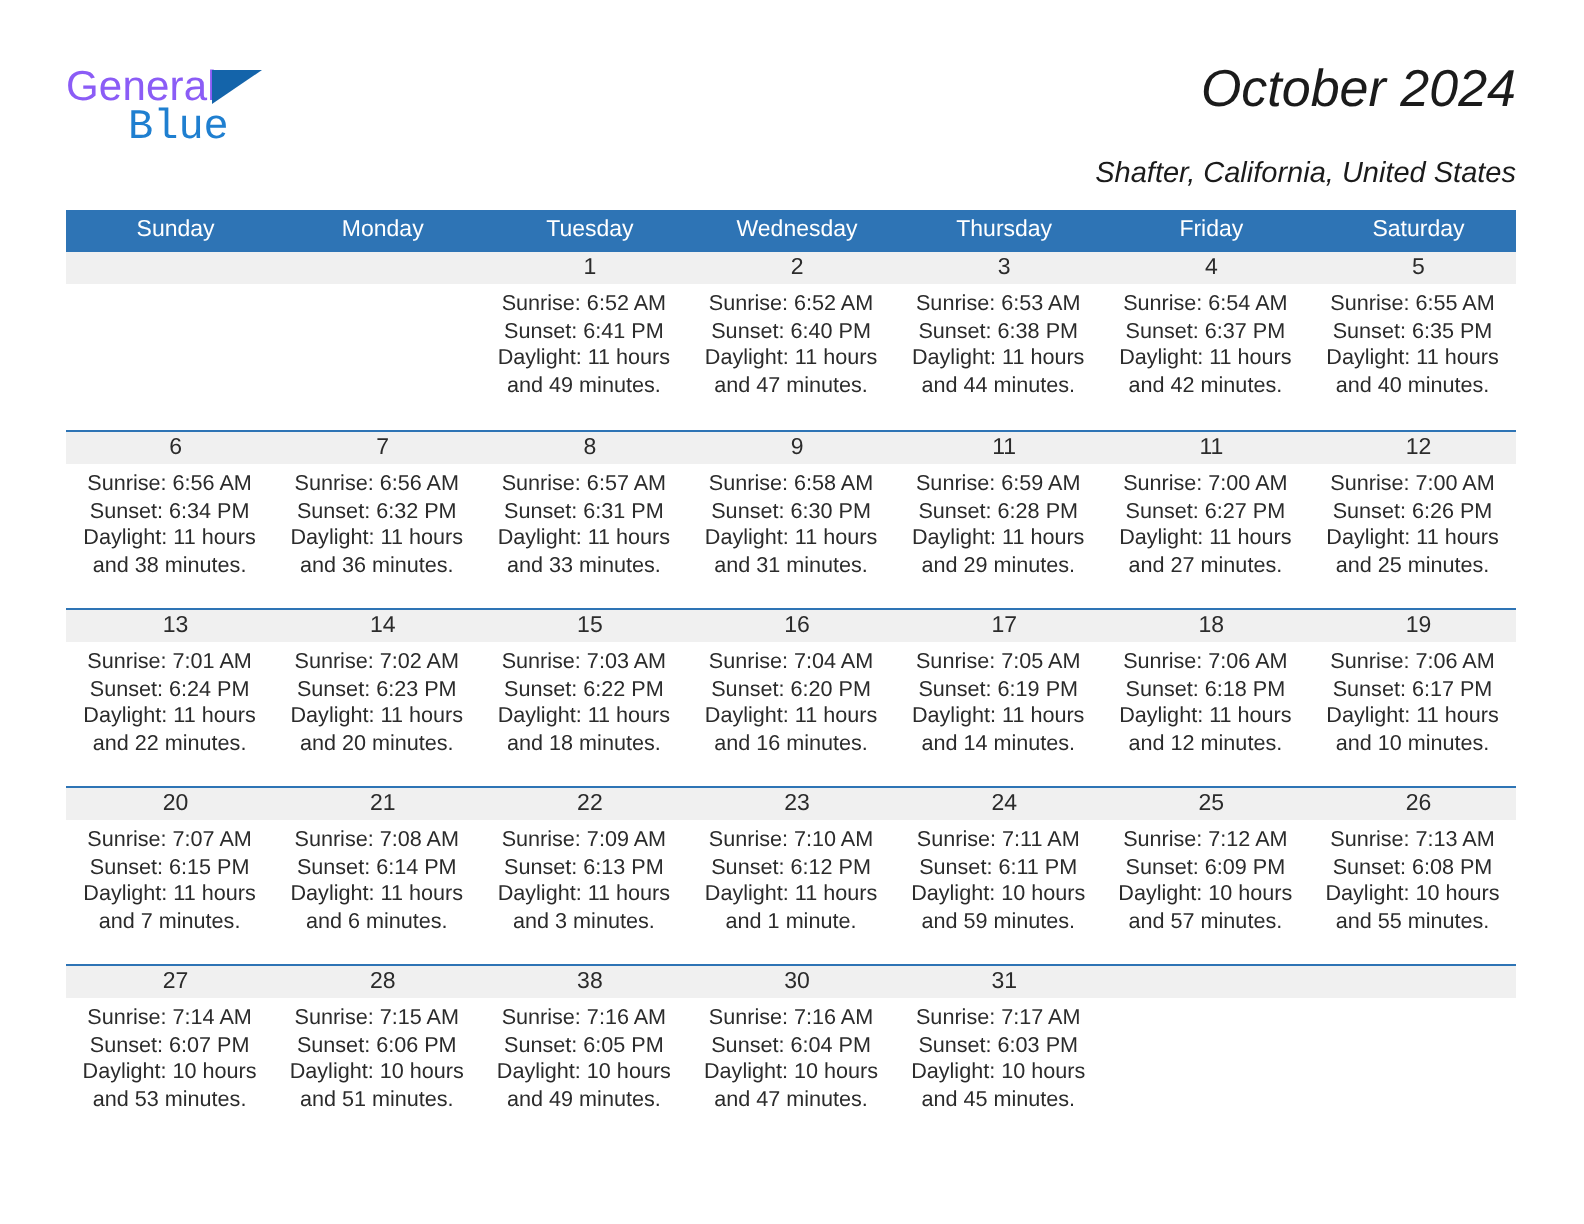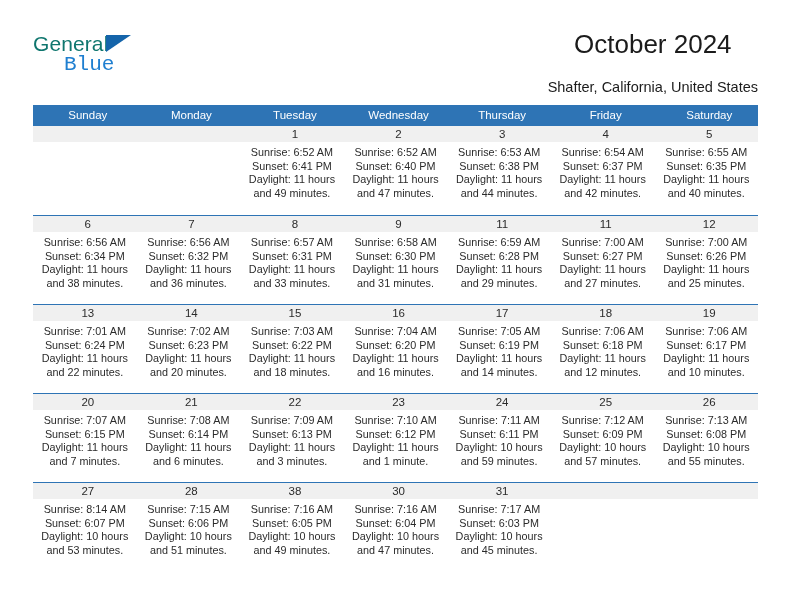--- a/index.html
+++ b/index.html
@@ -37,21 +37,21 @@
     top: 4px;
     width: 200px;
     height: 56px;
   }
   .brand-general {
     position: absolute;
     left: 0;
     top: 0;
     font-size: 21px;
     letter-spacing: 0.1px;
-    color: #0f766e;
+    color: #8b5cf6;
     font-family: "Liberation Sans", sans-serif;
   }
   .brand-triangle {
     position: absolute;
     left: 73px;
     top: 3px;
     width: 0;
     height: 0;
     border-left: 25px solid #1464aa;
     border-bottom: 17px solid transparent;
@@ -62,21 +62,22 @@
     top: 21px;
     font-size: 21px;
     color: #1f7fd0;
     font-family: Liberation Mono, monospace;
   }
 
   .title-block {
     position: absolute;
     right: 0;
     top: 0;
-    text-align: center;
+    text-align: right;
+    font-style: italic;
   }
   .cal-title {
     font-size: 26px;
     color: #1b1b1b;
     font-weight: normal;
     line-height: 32px;
     white-space: nowrap;
   }
   .cal-subtitle {
     margin-top: 18px;
@@ -434,21 +435,21 @@
           <div>Daylight: 10 hours</div>
           <div>and 55 minutes.</div>
         </div>
       </div>
     </div>
 
     <div class="week-row">
       <div class="day-cell">
         <div class="day-number">27</div>
         <div class="day-detail">
-          <div>Sunrise: 8:14 AM</div>
+          <div>Sunrise: 7:14 AM</div>
           <div>Sunset: 6:07 PM</div>
           <div>Daylight: 10 hours</div>
           <div>and 53 minutes.</div>
         </div>
       </div>
       <div class="day-cell">
         <div class="day-number">28</div>
         <div class="day-detail">
           <div>Sunrise: 7:15 AM</div>
           <div>Sunset: 6:06 PM</div>

